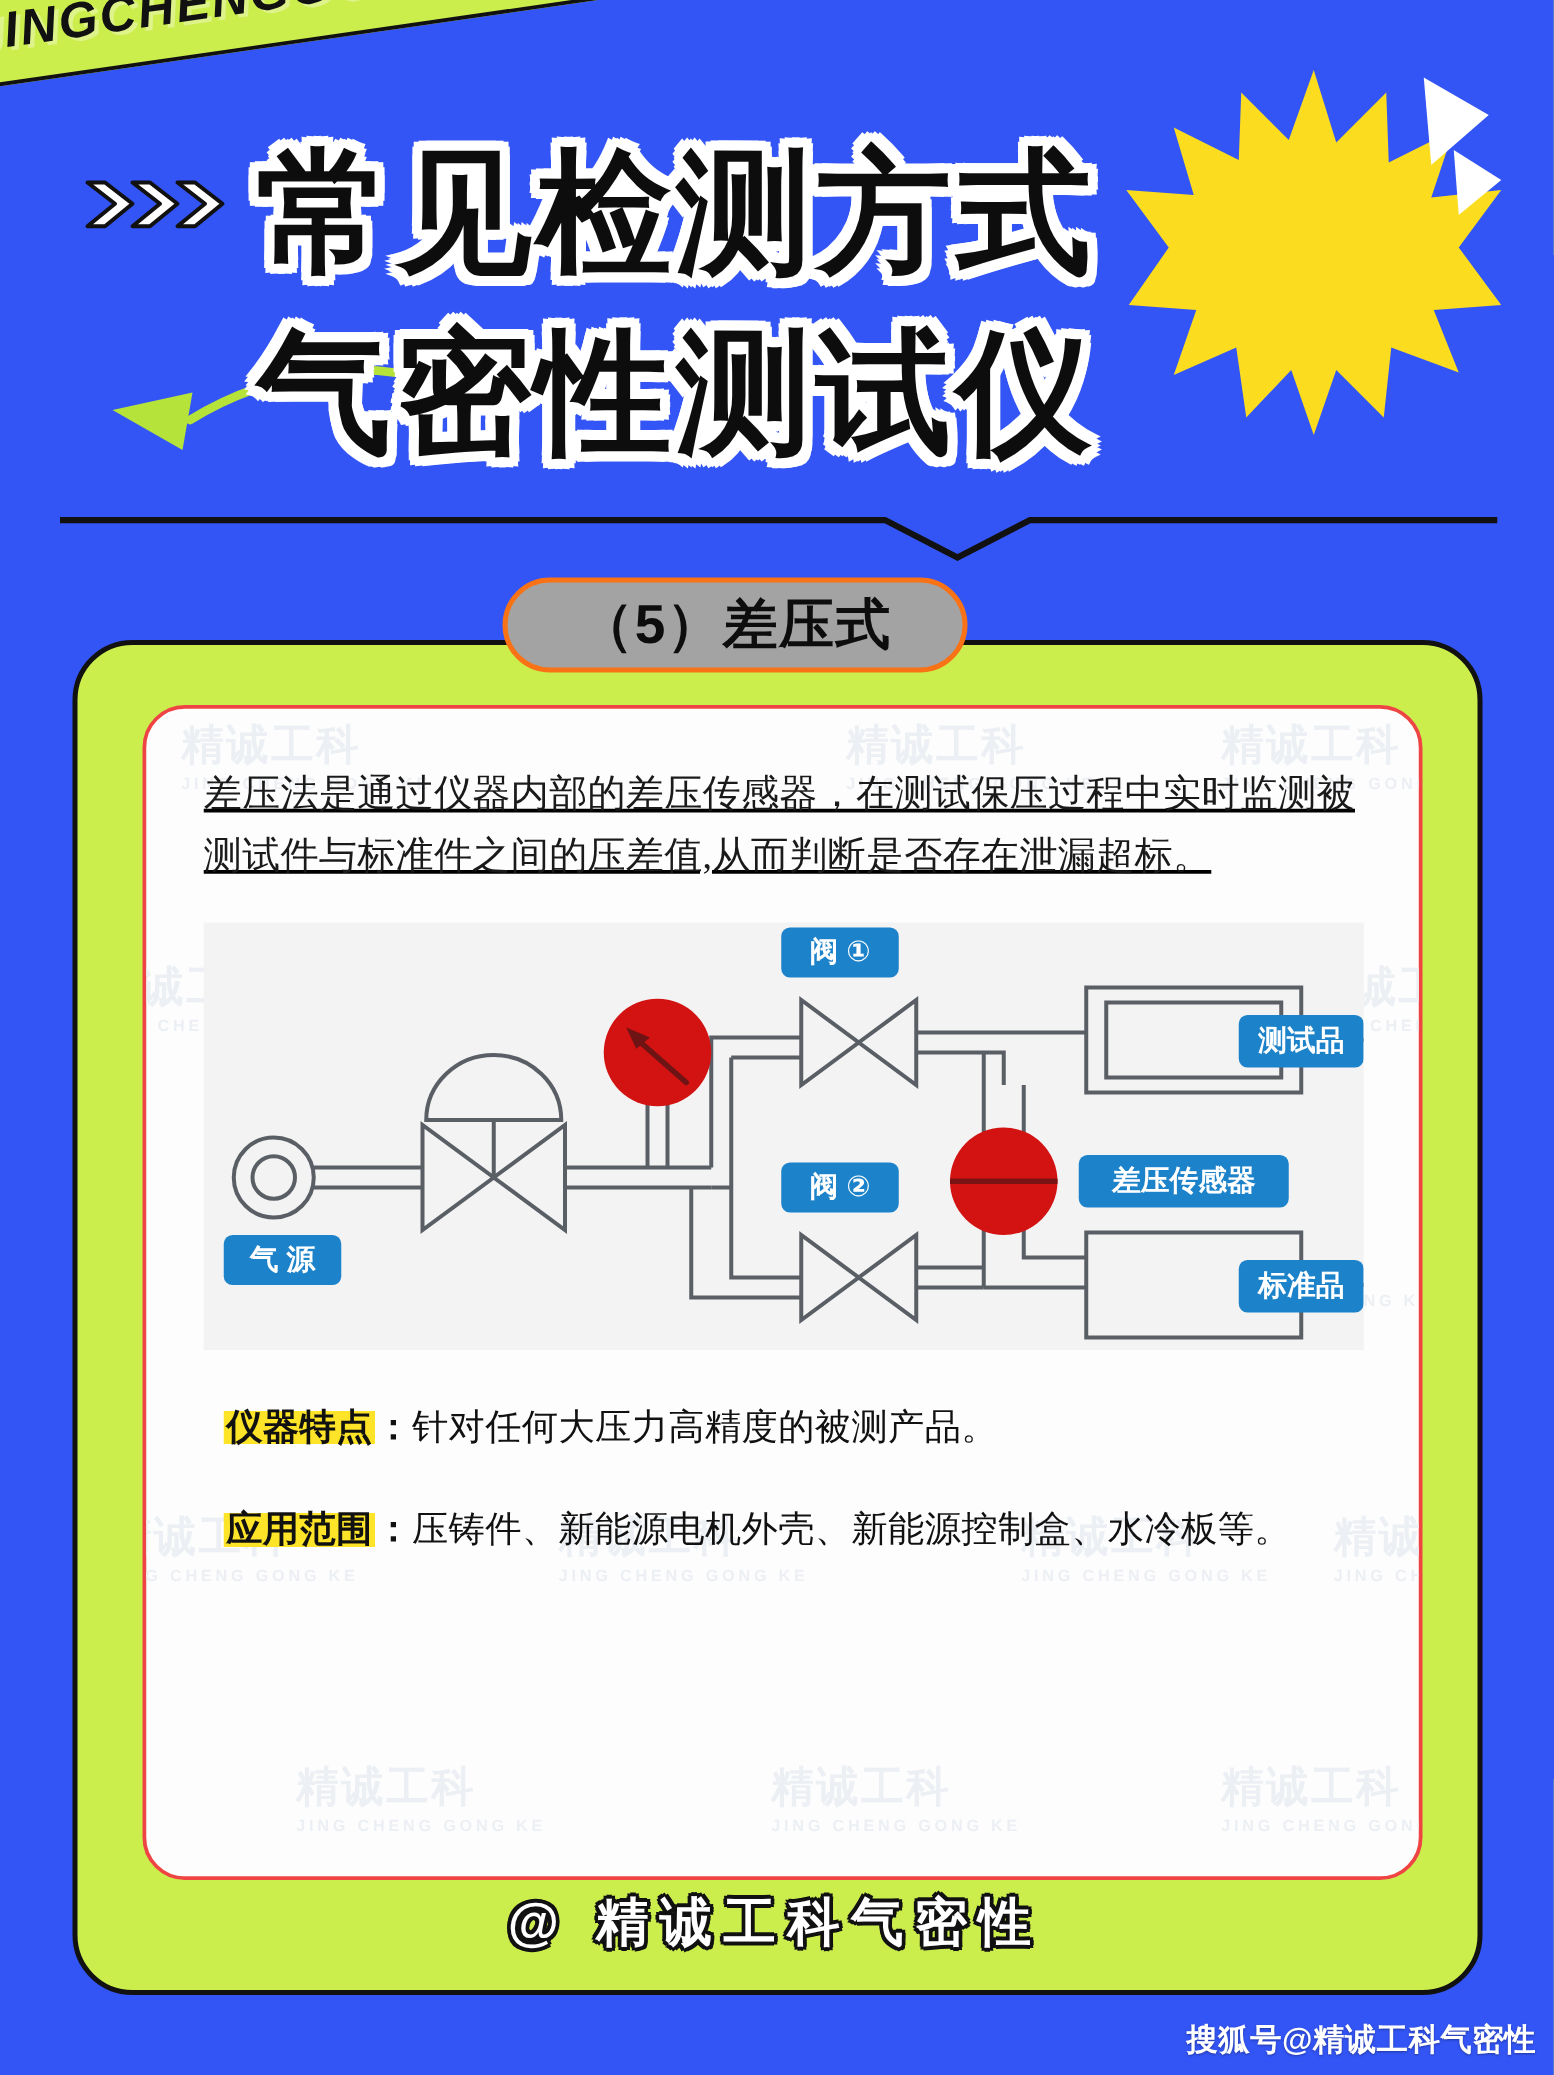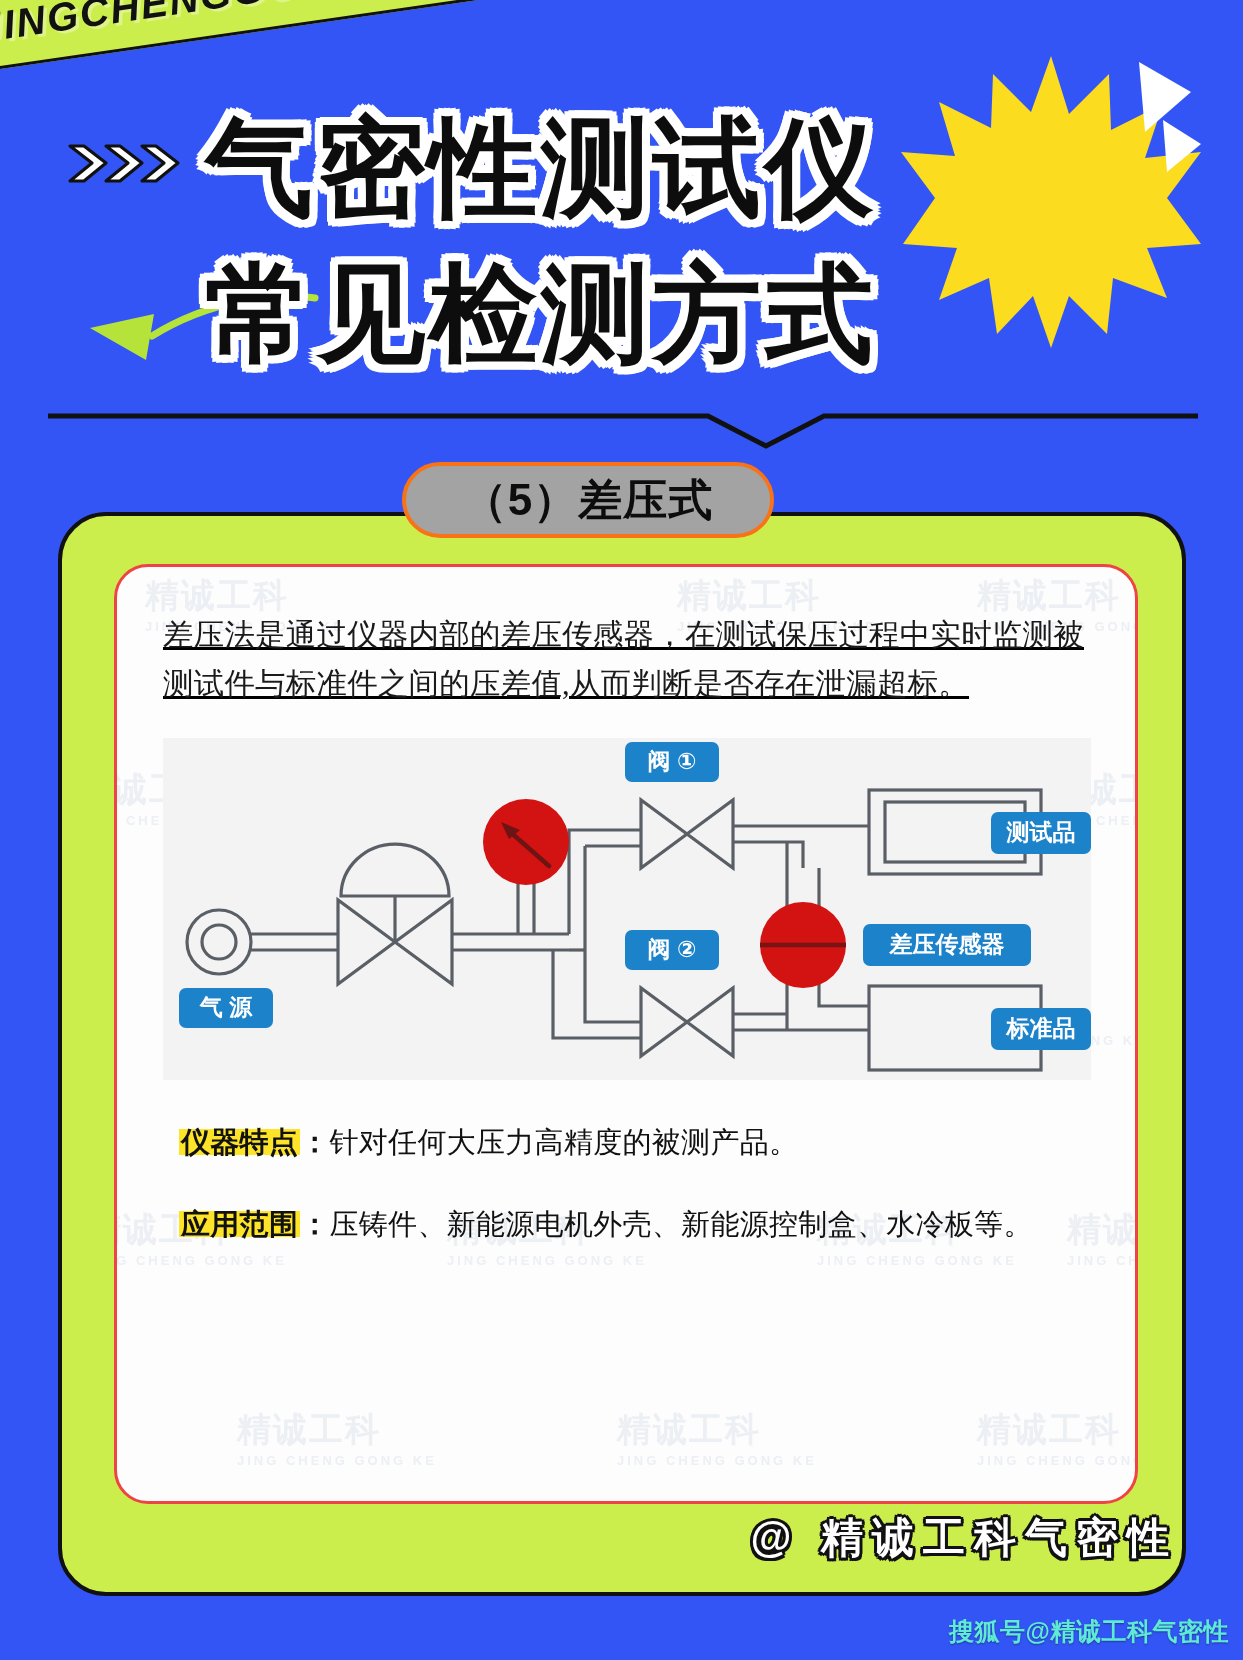--- a/index.html
+++ b/index.html
@@ -225,42 +225,42 @@
     padding: 0 2px;
     margin-left: 16px;
   }
   .feat-val { font-weight: 400; }
 
   
   .footer-sig {
     position: absolute;
     left: 0; right: 4px;
     bottom: 26px;
-    text-align: right;
+    text-align: center;
     z-index: 5;
   }
   .footer-sig span {
     font-size: 42px;
     font-weight: 800;
     letter-spacing: 9px;
     color: #ffffff;
     text-shadow:
       -2.5px -2.5px 0 #111, 2.5px -2.5px 0 #111,
       -2.5px 2.5px 0 #111, 2.5px 2.5px 0 #111,
       0 3px 0 #111, 0 -3px 0 #111, 3px 0 0 #111, -3px 0 0 #111;
   }
 
   
   .sohu-wm {
     position: absolute;
     right: 14px; bottom: 12px;
     z-index: 20;
     font-size: 25px;
     font-weight: 700;
-    color: #5eead4;
+    color: #ffffff;
     letter-spacing: 0.5px;
     text-shadow: 0 1px 2px rgba(0,0,0,.35);
   }
 
   
   .lbl-text {
     font-family: "Liberation Sans", "DejaVu Sans", sans-serif;
     font-size: 23px;
     font-weight: 600;
     fill: #ffffff;
@@ -294,22 +294,22 @@
     <polygon points="76,4 98,21 76,39 90,39 112,21 90,4"></polygon>
   </g>
 </svg>
 
 <svg class="green-arrow" width="270" height="120" viewBox="0 0 270 120">
   <path d="M255,8 C215,2 150,10 92,46" stroke="#b6e33a" stroke-width="7" fill="none" stroke-linecap="round"></path>
   <polygon fill="#b6e33a" points="30,38 94,24 86,70"></polygon>
 </svg>
 
 <div class="title-block">
+  <div class="title-line title-line-2">常见检测方式</div>
   <div class="title-line">气密性测试仪</div>
-  <div class="title-line title-line-2">常见检测方式</div>
 </div>
 
 <svg class="divider" viewBox="0 0 1150 40">
   <path d="M0,6 L660,6 L718,36 L776,6 L1150,6" stroke="#111111" stroke-width="5" fill="none" stroke-linejoin="miter"></path>
 </svg>
 
 <div class="badge">
   <span>（5）差压式</span>
 </div>
 

